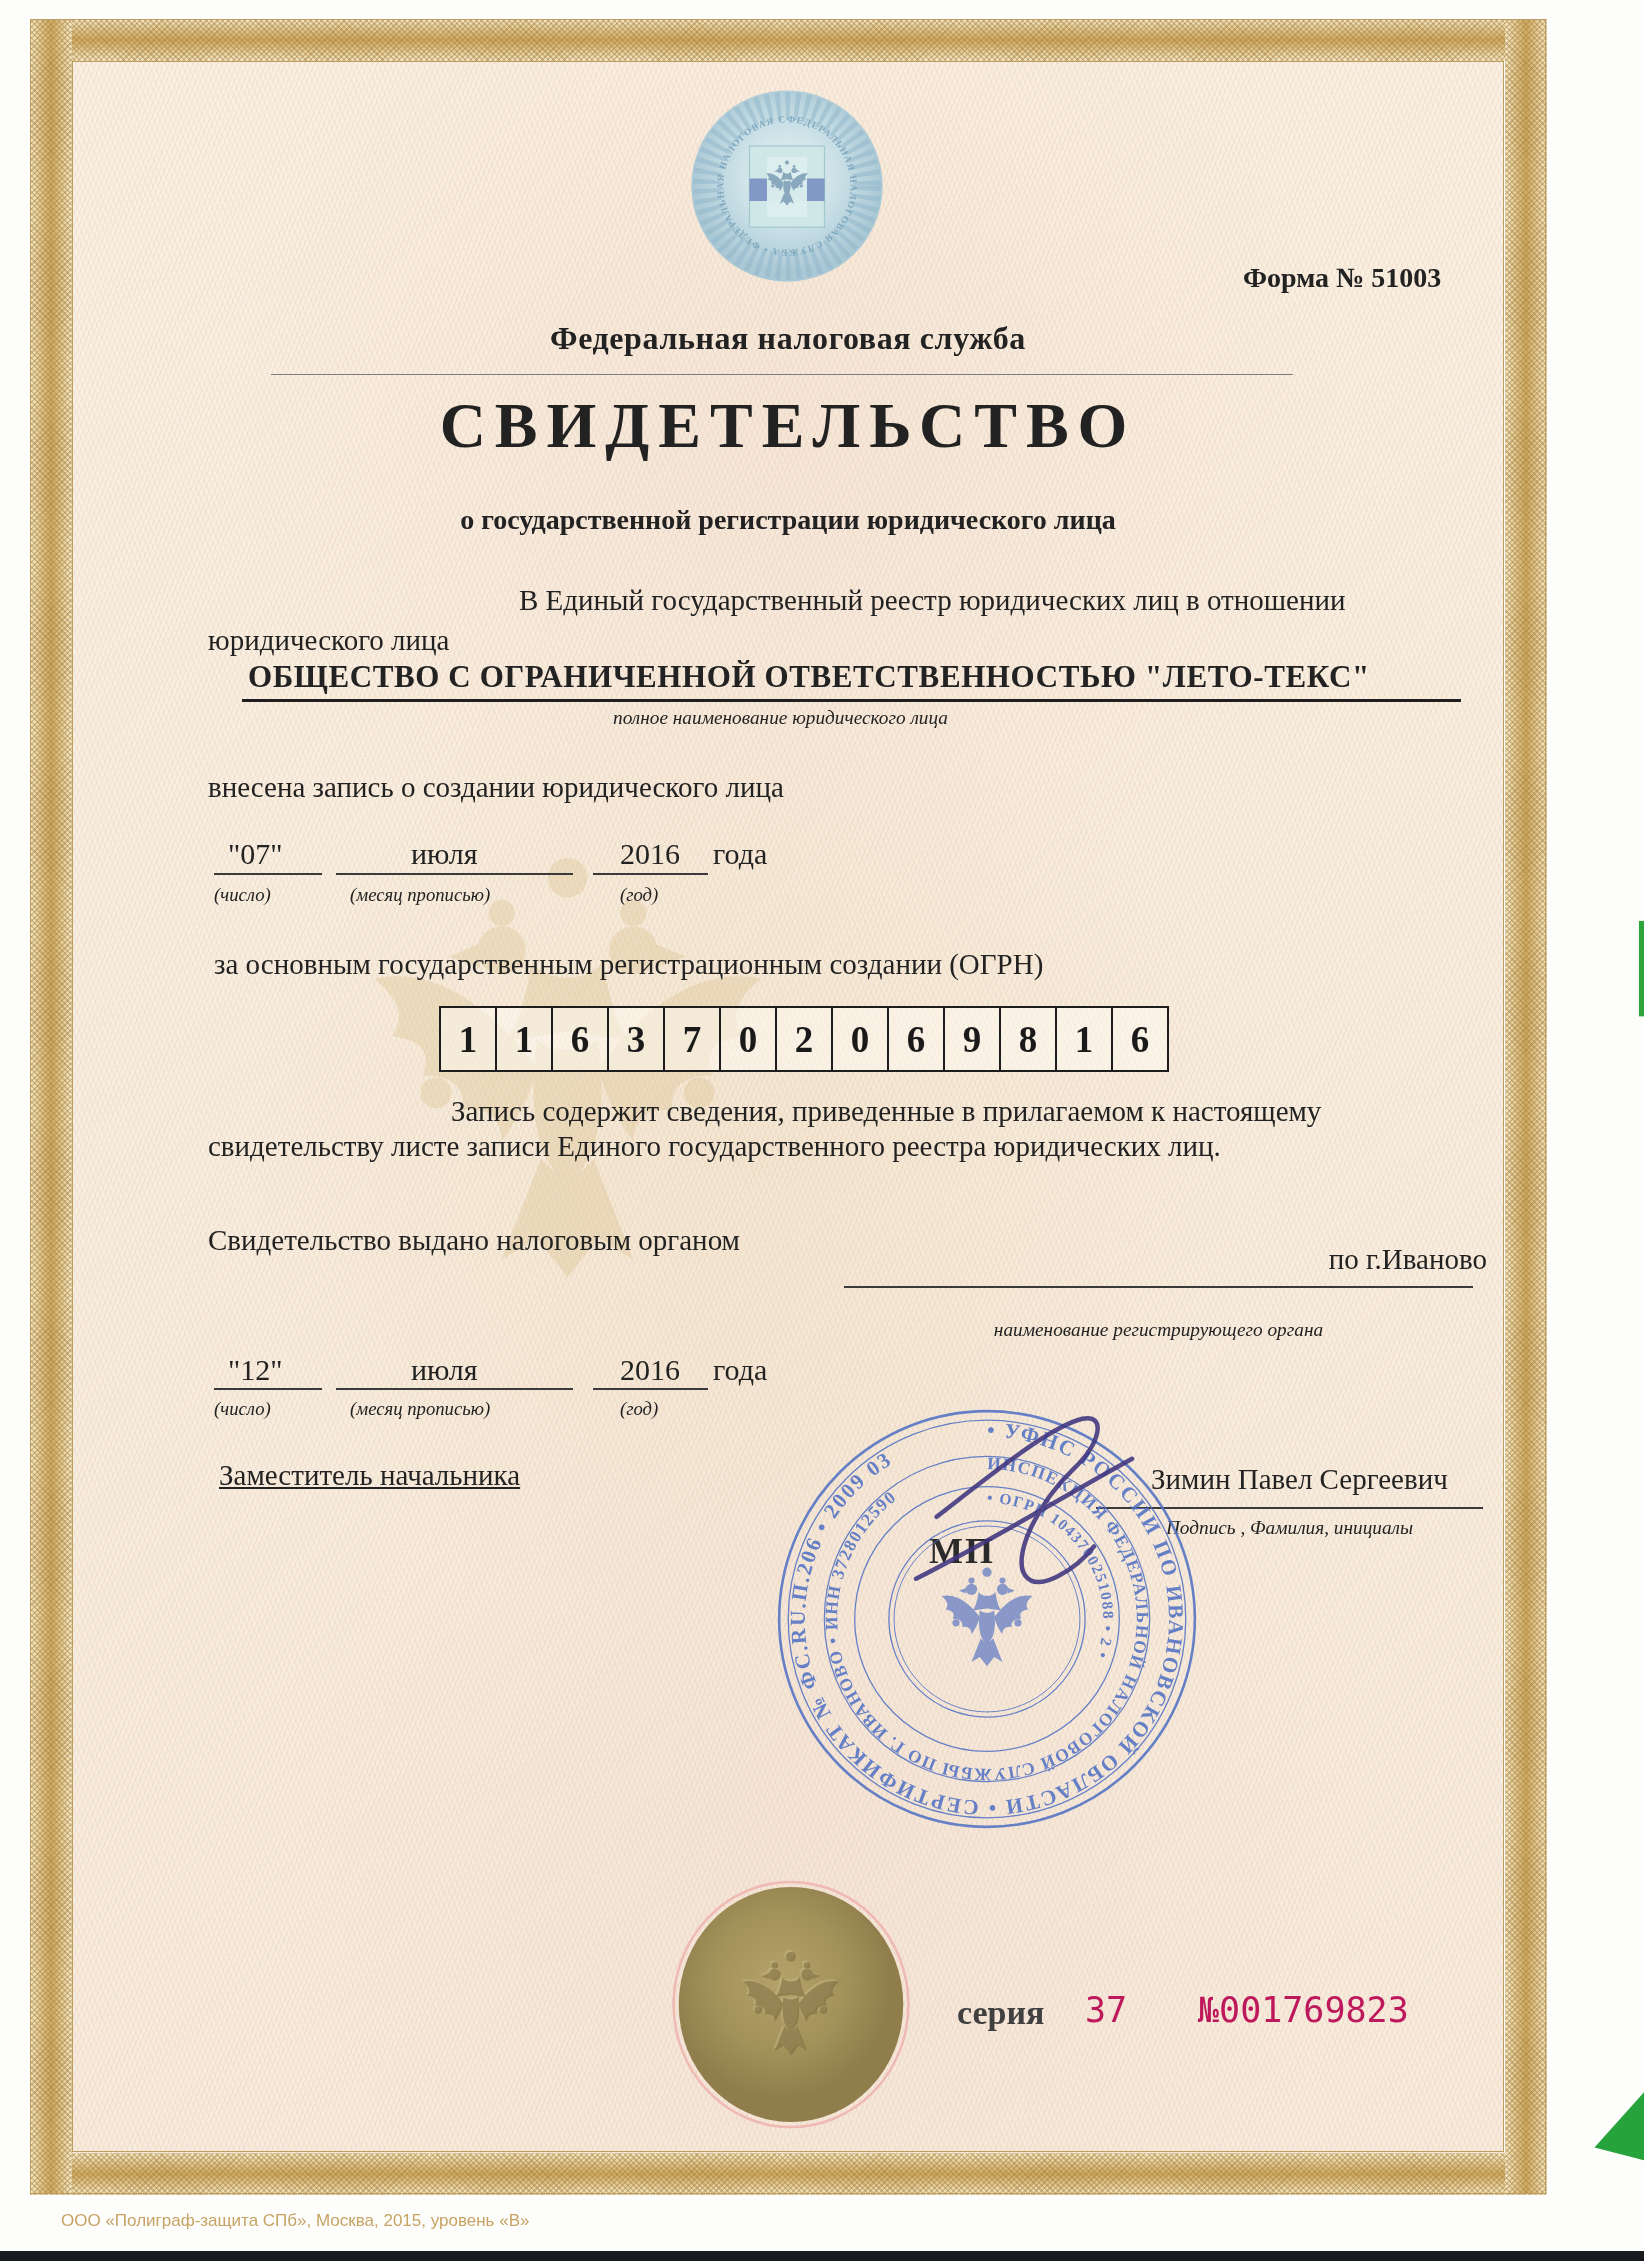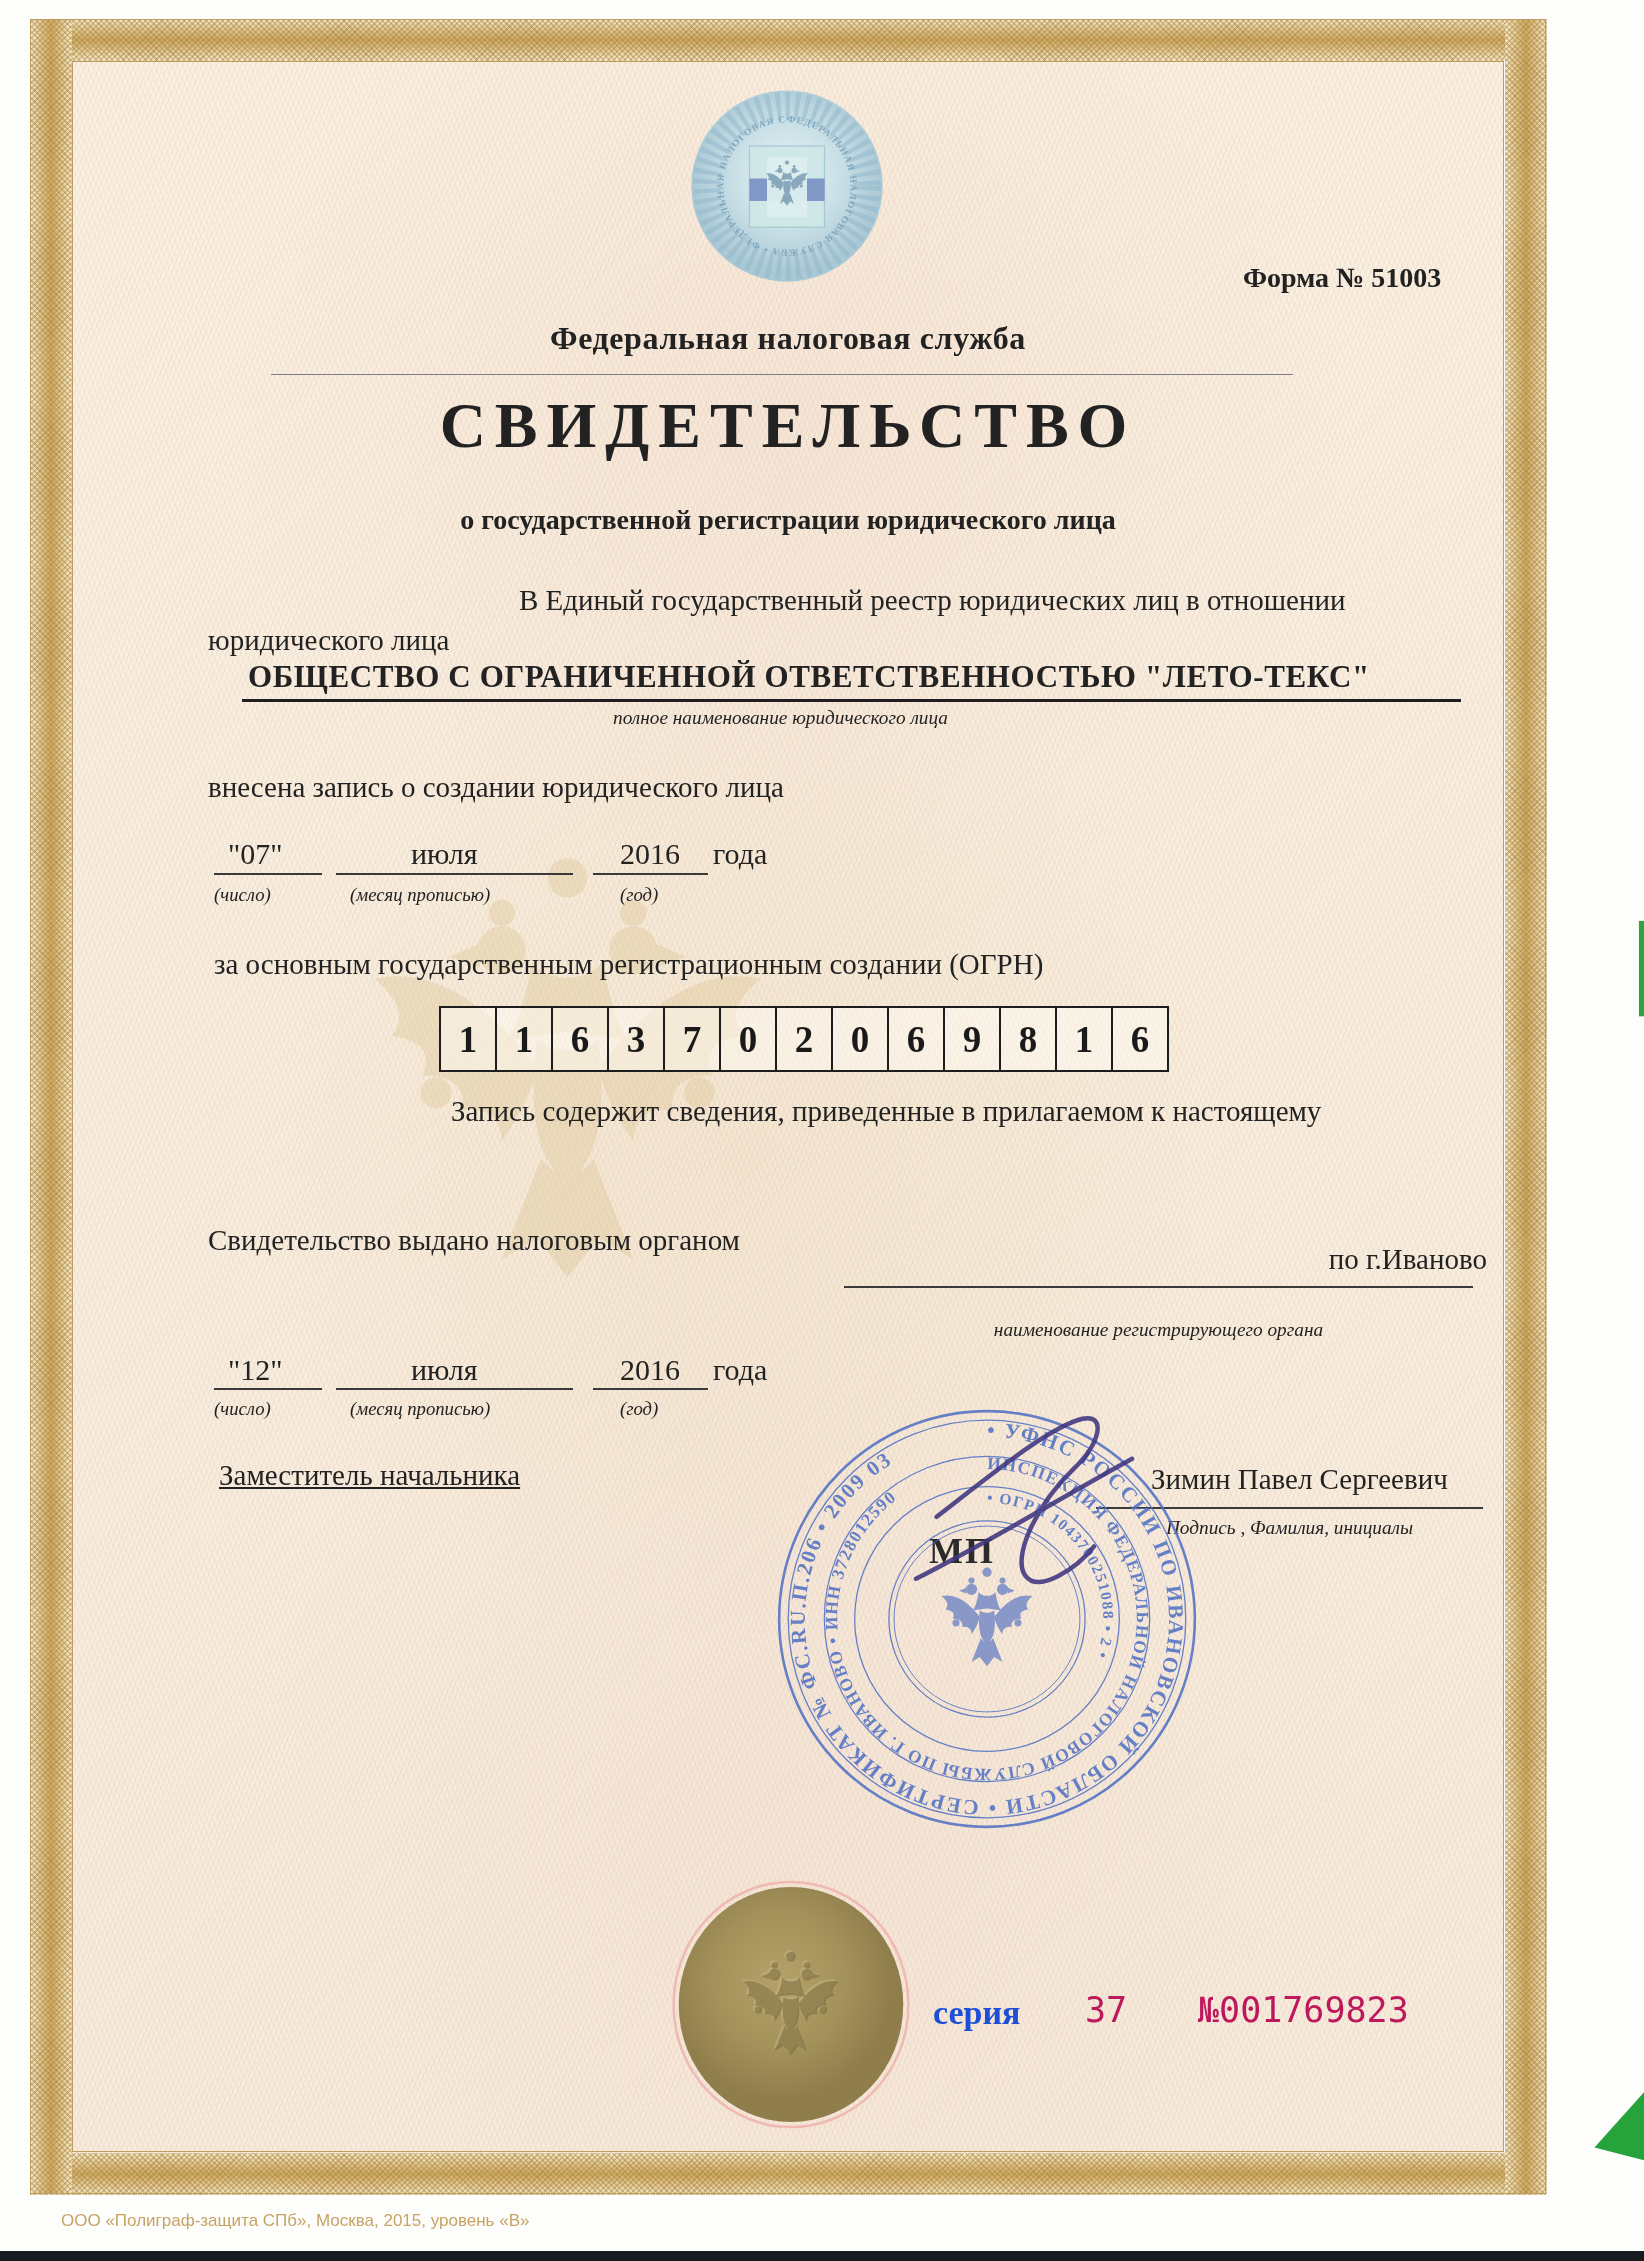--- a/index.html
+++ b/index.html
@@ -40,21 +40,21 @@
   .mp{font-size:36px;font-weight:bold;letter-spacing:1.9px;color:#2b2b2b;}
   .mono{font-family:"DejaVu Sans Mono","Liberation Mono",monospace;}
   
   .ogrn-row{position:absolute;left:439px;top:1006px;display:flex;border:2.6px solid #1d1d1d;
             background:rgba(253,250,242,.55);}
   .ogrn-cell{width:54px;height:62px;display:flex;align-items:center;justify-content:center;
              border-right:2.6px solid #1d1d1d;font-size:37px;font-weight:bold;color:#1a1a1a;}
   .ogrn-cell:last-child{border-right:none;}
   .svg-abs{position:absolute;}
   .footer-note{font-family:"Liberation Sans","DejaVu Sans",sans-serif;font-size:17px;color:#c7a364;}
-  .serial{font-size:34px;color:#1d4ed8;font-weight:600;}
+  .serial{font-size:34px;color:#404040;font-weight:600;margin-left:24px;}
   .serial-num{font-size:35px;color:#be185d;}
   .bottom-strip{position:absolute;left:0;top:2251px;width:1645px;height:10.3px;background:#171a1f;}
 </style>
 </head>
 <body>
 
 <div id="page">
 
   <div class="interior"></div>
 
@@ -158,20 +158,21 @@
       </div>
       <div class="ogrn-cell">
         <span>1</span>
       </div>
       <div class="ogrn-cell">
         <span>6</span>
       </div>
     </div>
 
   <div class="abs body-line" style="left:451px;top:1095px;">Запись содержит сведения, приведенные в прилагаемом к настоящему</div>
+  <div class="abs body-line" style="left:208px;top:1130px;">свидетельству листе записи Единого государственного реестра юридических лиц.</div>
 
   <div class="abs body-line" style="left:208px;top:1224px;">Свидетельство выдано налоговым органом</div>
   <div class="abs body-line" style="left:852px;top:1243px;width:635px;text-align:right;">по г.Иваново</div>
   <div class="rule" style="left:844px;top:1286px;width:629px;"></div>
   <div class="abs caption" style="left:844px;top:1319px;width:629px;text-align:center;">наименование регистрирующего органа</div>
 
   <div class="abs date-val" style="left:228px;top:1353px;">"12"</div>
   <div class="abs date-val" style="left:411px;top:1353px;">июля</div>
   <div class="abs date-val" style="left:620px;top:1353px;">2016</div>
   <div class="abs date-val" style="left:713px;top:1353px;">года</div>

